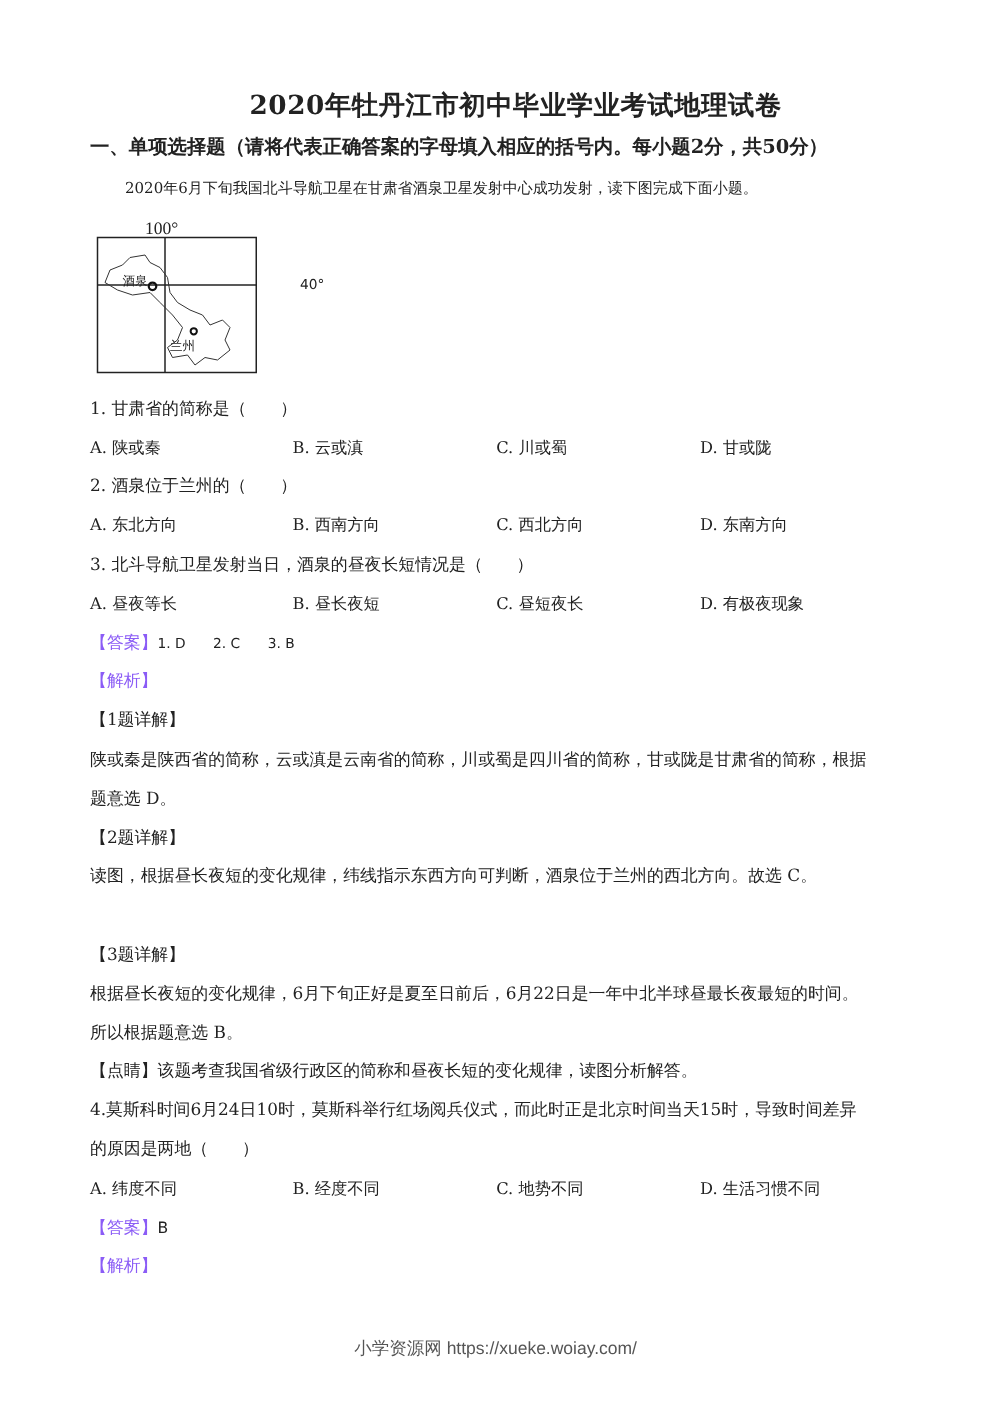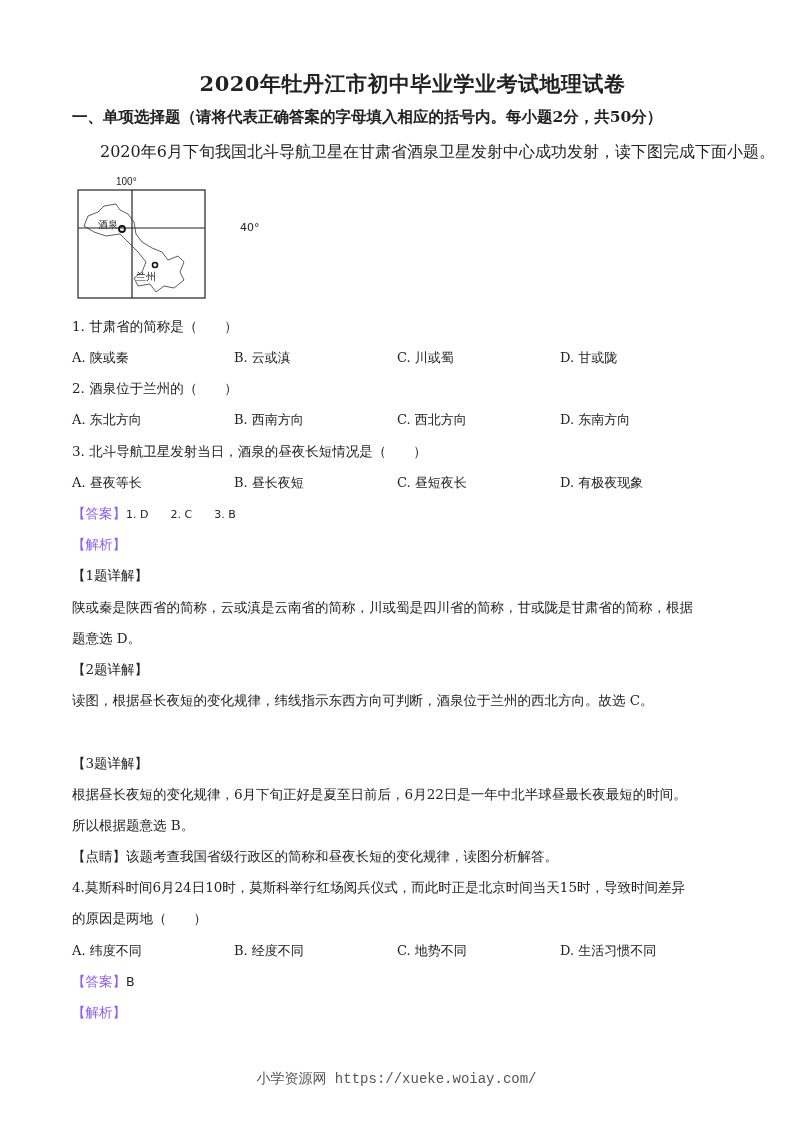--- a/index.html
+++ b/index.html
@@ -1,44 +1,44 @@
 <!DOCTYPE html>
 <html><head>
 <meta charset="utf-8">
 <style>
   html, body { margin:0; padding:0; background:#ffffff; }
   body { width:793px; height:1122px; position:relative; overflow:hidden;
          font-family:"DejaVu Serif","Liberation Serif",serif; color:#222; }
   .abs { position:absolute; white-space:nowrap; }
   .title { left:16px; width:793px; text-align:center; top:70px; font-size:21px; font-weight:bold; letter-spacing:0.5px; }
   .section { left:72px; top:107px; font-size:15.5px; font-weight:bold; }
-  .intro { left:100px; top:142px; font-size:16px; }
+  .intro { left:100px; top:142px; font-size:12px; }
   .line { left:72px; font-size:13.5px; }
   .opt { font-size:13px; }
   .blue { color:#8b5cf6; }
   .map { left:76px; top:176px; width:170px; height:126px; }
-  .footer { left:0; width:793px; text-align:center; top:1070px; font-family:Liberation Mono, monospace; font-size:14px; color:#555; }
+  .footer { left:0; width:793px; text-align:center; top:1070px; font-family:Liberation Sans, sans-serif; font-size:14px; color:#555; }
 </style>
 </head>
 <body>
 
 <div class="abs title">2020年牡丹江市初中毕业学业考试地理试卷</div>
 <div class="abs section">一、单项选择题（请将代表正确答案的字母填入相应的括号内。每小题2分，共50分）</div>
 <div class="abs intro">2020年6月下旬我国北斗导航卫星在甘肃省酒泉卫星发射中心成功发射，读下图完成下面小题。</div>
 
 <div class="abs map">
   <svg width="170" height="126" viewBox="0 0 170 126">
     <rect x="2" y="14" width="127" height="108" fill="none" stroke="#222" stroke-width="1.2"></rect>
     <line x1="56" y1="14" x2="56" y2="122" stroke="#222" stroke-width="1.2"></line>
     <line x1="2" y1="52" x2="129" y2="52" stroke="#222" stroke-width="1.2"></line>
     <path d="M8,50 L12,40 L22,36 L28,30 L40,28 L44,34 L52,38 L58,46 L60,58 L66,66 L76,72 L86,76 L92,84 L102,80 L108,86 L104,96 L108,104 L98,112 L88,110 L80,116 L74,108 L62,110 L58,102 L66,96 L70,86 L62,76 L52,66 L44,58 L30,60 L18,56 Z" fill="none" stroke="#333" stroke-width="0.8"></path>
     <circle cx="46" cy="53" r="3" fill="none" stroke="#111" stroke-width="1.8"></circle>
     <circle cx="79" cy="89" r="2.5" fill="none" stroke="#111" stroke-width="1.6"></circle>
   </svg>
-  <span class="abs" style="left:40px;top:0px;font-size:10px;font-family:Liberation Sans, sans-serif;">100°</span>
+  <span class="abs" style="left:40px;top:0px;font-size:14px;font-family:Liberation Serif, serif;">100°</span>
   <span class="abs" style="left:132px;top:45px;font-size:11px;font-family:'DejaVu Sans',sans-serif;margin-left:32px;">40°</span>
   <span class="abs" style="left:22px;top:42px;font-size:10px;">酒泉</span>
   <span class="abs" style="left:60px;top:94px;font-size:10px;">兰州</span>
 </div>
 
 <div class="abs line" style="top:318px">1. 甘肃省的简称是（　　）</div>
 <div class="abs opt" style="left:72px;top:349px">A.  陕或秦</div>
 <div class="abs opt" style="left:234px;top:349px">B.  云或滇</div>
 <div class="abs opt" style="left:397px;top:349px">C.  川或蜀</div>
 <div class="abs opt" style="left:560px;top:349px">D.  甘或陇</div>

